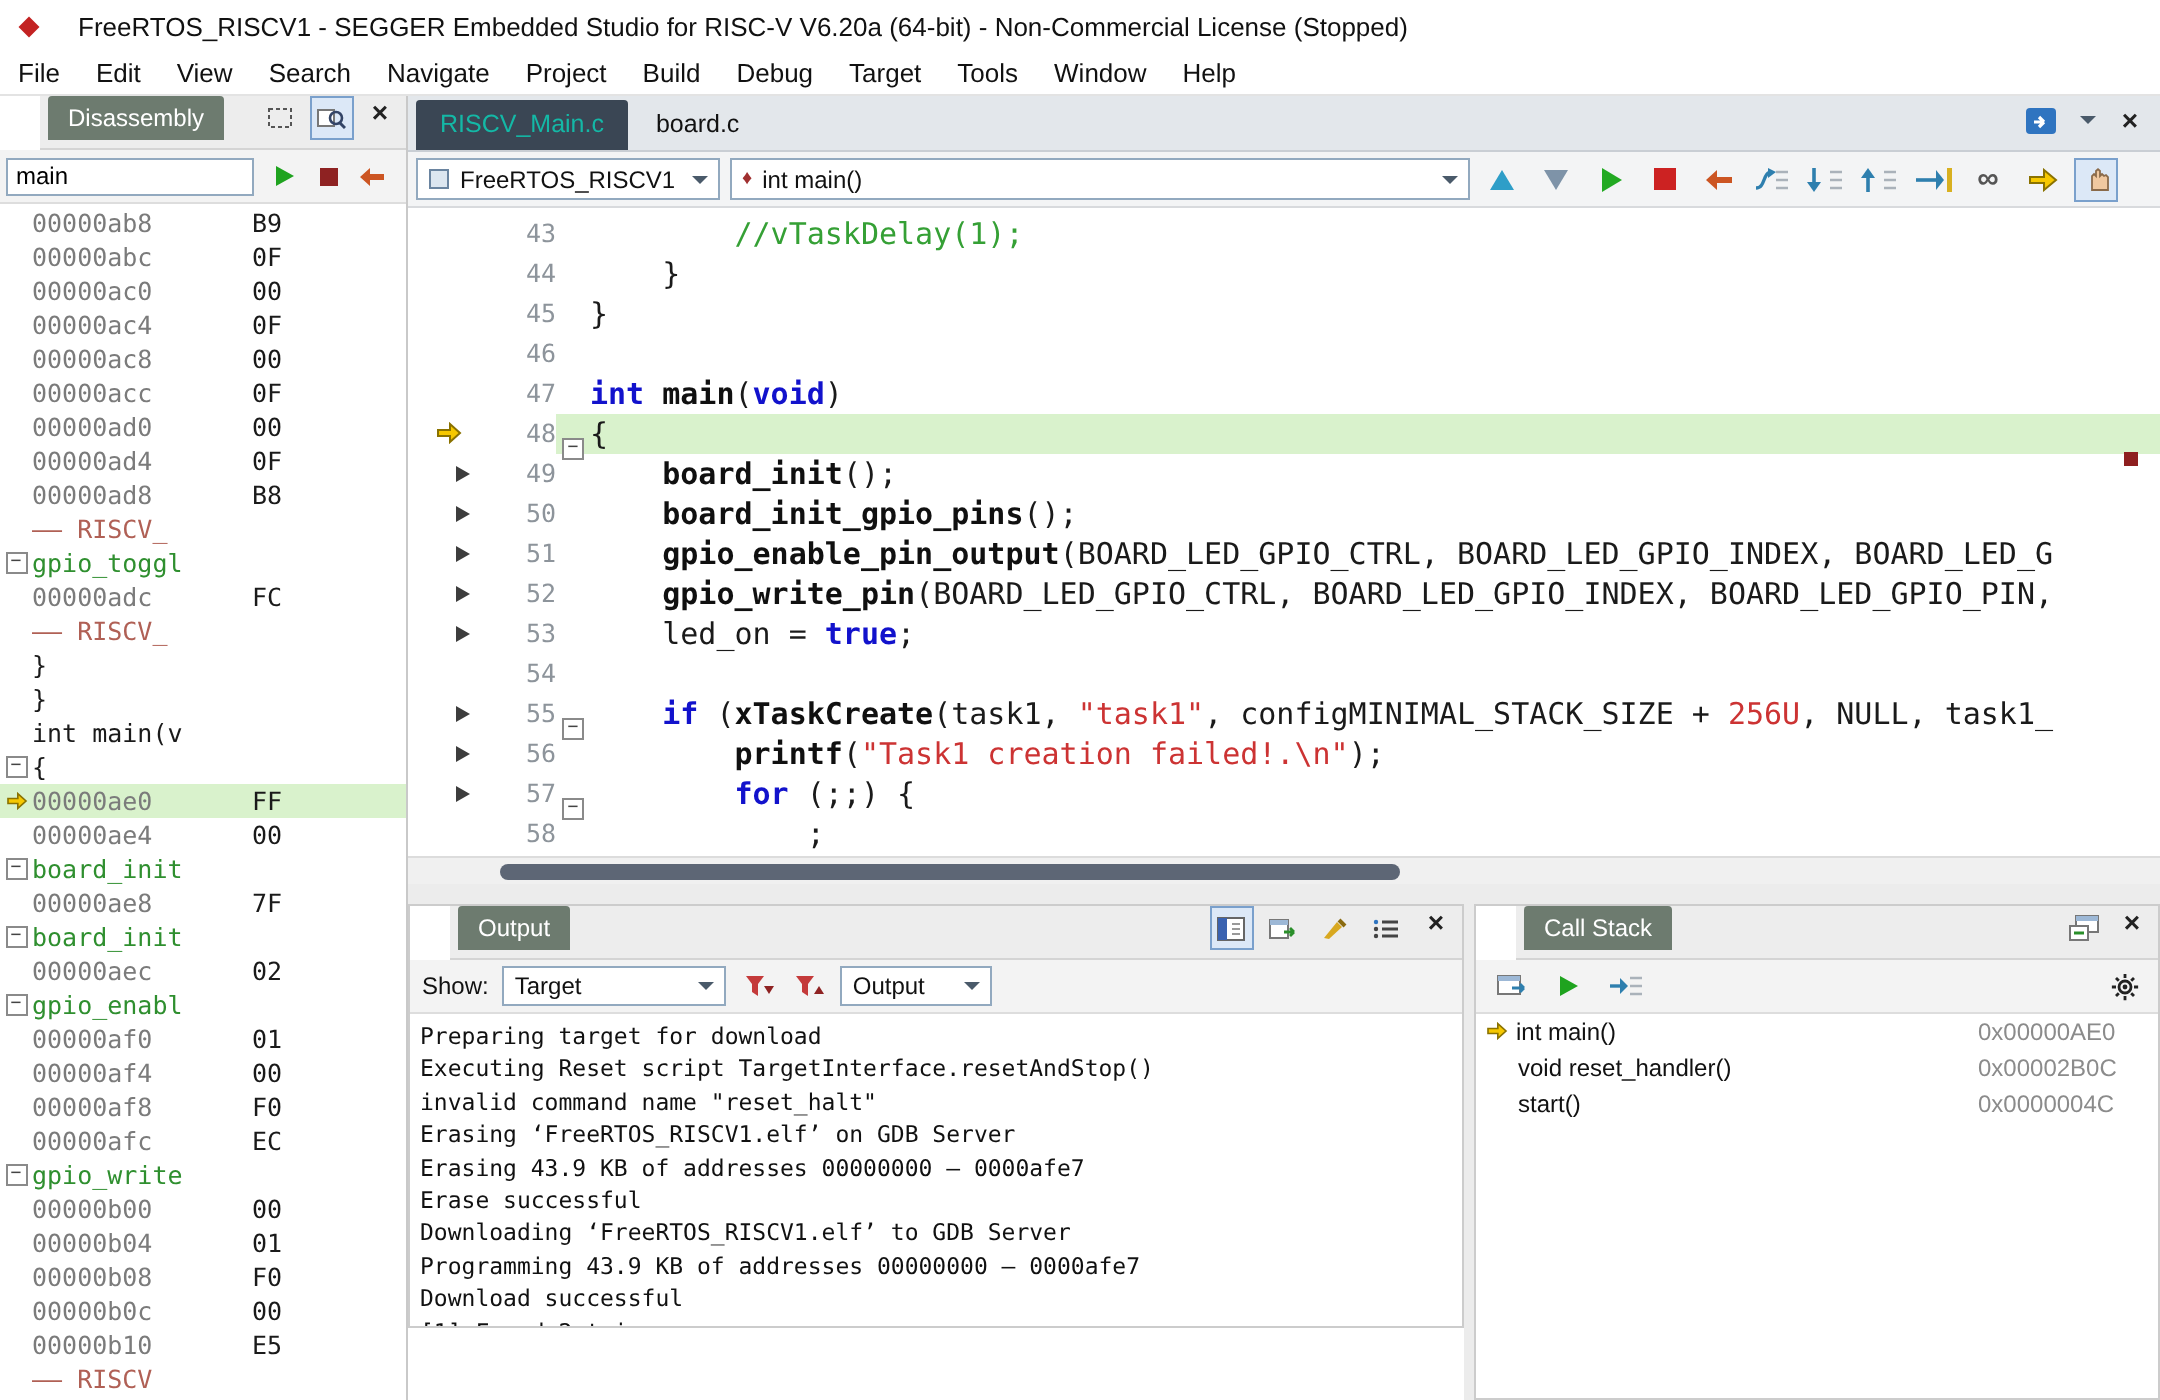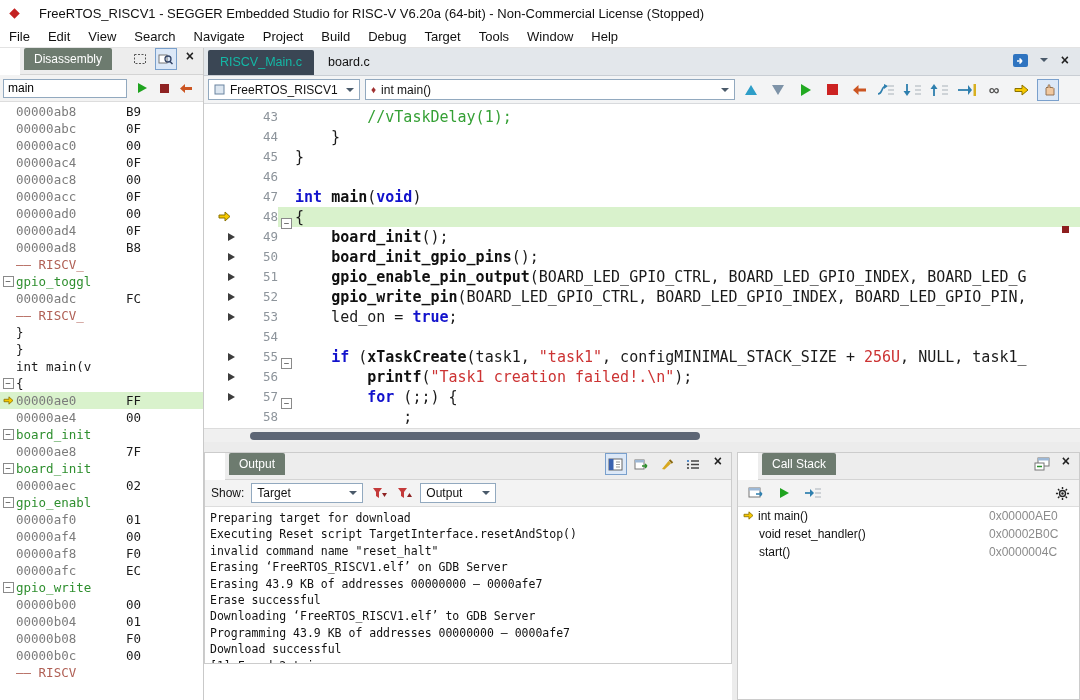--- a/index.html
+++ b/index.html
@@ -311,20 +311,25 @@
         <span class="da">00000b08</span>
         <span class="db">F0</span>
       </div>
       <div class="dline">
         <span class="dmark"></span>
         <span class="da">00000b0c</span>
         <span class="db">00</span>
       </div>
       <div class="dline">
         <span class="dmark"></span>
+        <span class="da">00000b10</span>
+        <span class="db">E5</span>
+      </div>
+      <div class="dline">
+        <span class="dmark"></span>
         <span class="dsection">—— RISCV</span>
       </div>
     </div>
 </div>
 
 <div id="tabbar">
   <span class="tab active">RISCV_Main.c</span>
   <span class="tab">board.c</span>
   <span class="tabbar-icons">
     <span class="ibtn">

